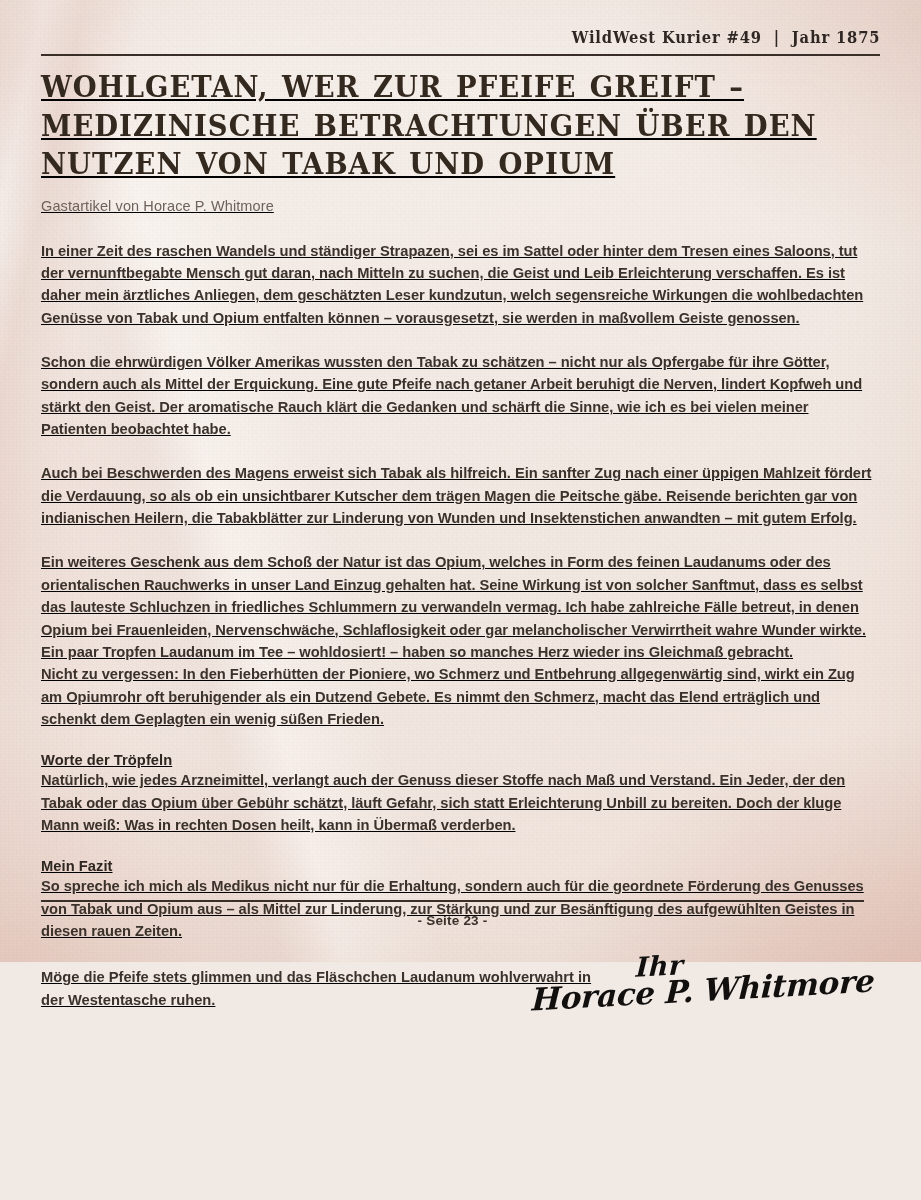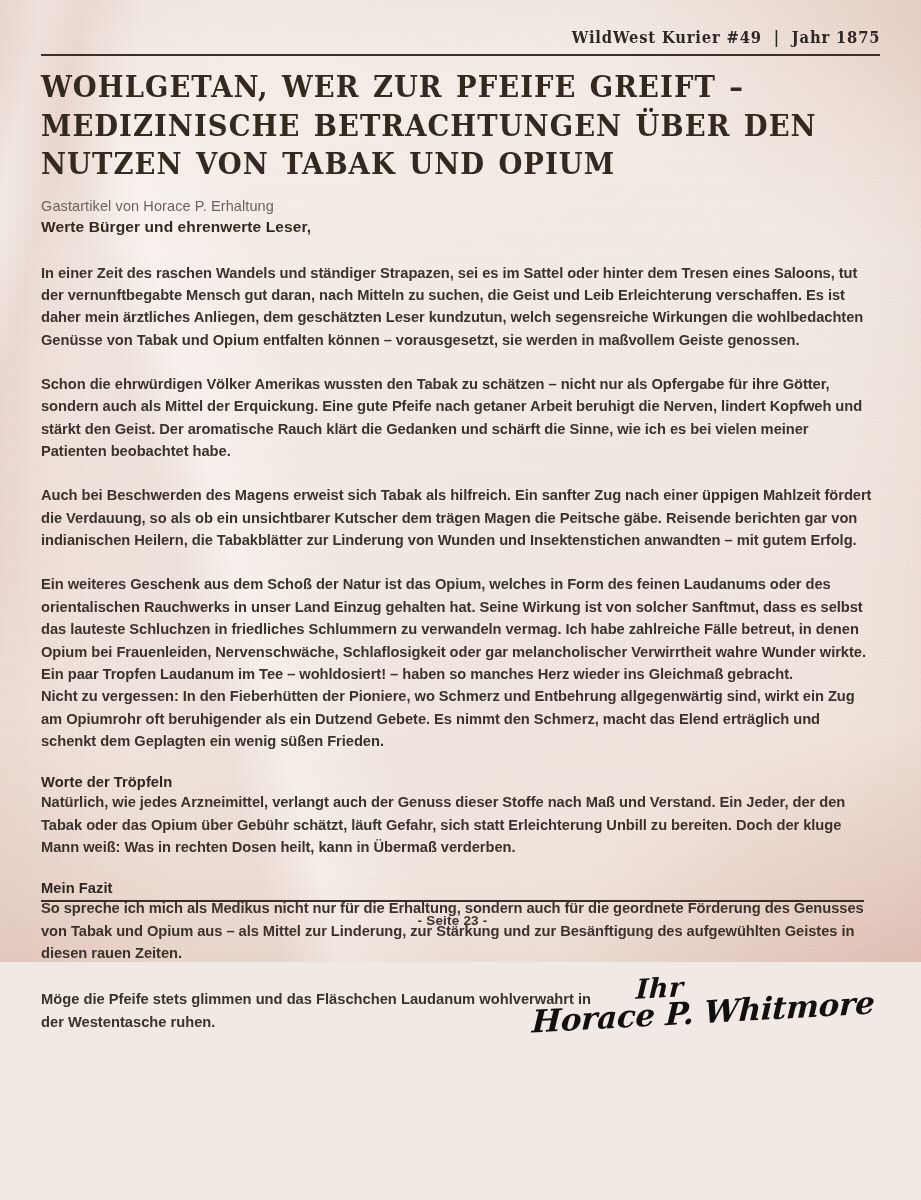--- a/index.html
+++ b/index.html
@@ -28,20 +28,21 @@
       radial-gradient(ellipse 430px 330px at 2% 100%, rgba(226,192,180,0.62) 0%, rgba(226,192,180,0.20) 48%, rgba(226,192,180,0) 76%),
       radial-gradient(ellipse 400px 300px at 101% 2%, rgba(223,190,178,0.50) 0%, rgba(223,190,178,0.16) 50%, rgba(223,190,178,0) 78%),
       radial-gradient(ellipse 330px 260px at -2% 6%, rgba(228,200,190,0.42) 0%, rgba(228,200,190,0) 72%),
       radial-gradient(ellipse 300px 520px at 0% 58%, rgba(236,213,205,0.55) 0%, rgba(236,213,205,0) 70%),
       
       linear-gradient(102deg, rgba(255,255,255,0) 0%, rgba(255,255,255,0.55) 4%, rgba(231,210,202,0.45) 7.5%, rgba(255,255,255,0) 13%),
       linear-gradient(255deg, rgba(255,255,255,0) 62%, rgba(255,252,250,0.40) 71%, rgba(228,206,199,0.22) 76%, rgba(255,255,255,0) 84%),
       
       linear-gradient(160deg, #f6f1ec 0%, #f2eae4 45%, #efe2da 100%);
     box-shadow: inset 0 0 90px rgba(198,160,146,0.16);
+    text-decoration: underline;
   }
   
   .grain {
     position: absolute;
     inset: 0;
     pointer-events: none;
     opacity: 0.5;
     background-image:
       repeating-linear-gradient(0deg, rgba(150,110,95,0.035) 0px, rgba(150,110,95,0.035) 1px, rgba(255,255,255,0) 1px, rgba(255,255,255,0) 3px),
       repeating-linear-gradient(90deg, rgba(150,110,95,0.028) 0px, rgba(150,110,95,0.028) 1px, rgba(255,255,255,0) 1px, rgba(255,255,255,0) 4px),
@@ -210,22 +211,21 @@
 
   <div class="content">
 
     <div class="masthead">
       <span class="masthead-text">WildWest Kurier #49  |  Jahr 1875</span>
     </div>
     <hr class="rule-top">
 
     <h1 class="headline">WOHLGETAN, WER ZUR PFEIFE GREIFT – MEDIZINISCHE BETRACHTUNGEN ÜBER DEN NUTZEN VON TABAK UND OPIUM</h1>
 
-    <div class="byline">Gastartikel von Horace P. Erhaltung</div>
-    <div class="salutation">Werte Bürger und ehrenwerte Leser,</div>
+    <div class="byline">Gastartikel von Horace P. Whitmore</div>
 
     <div class="body-block">
 
       <p class="para">In einer Zeit des raschen Wandels und ständiger Strapazen, sei es im Sattel oder hinter dem Tresen eines Saloons, tut der vernunftbegabte Mensch gut daran, nach Mitteln zu suchen, die Geist und Leib Erleichterung verschaffen. Es ist daher mein ärztliches Anliegen, dem geschätzten Leser kundzutun, welch segensreiche Wirkungen die wohlbedachten Genüsse von Tabak und Opium entfalten können – vorausgesetzt, sie werden in maßvollem Geiste genossen.</p>
 
       <div class="section">
         <p class="para tight">Schon die ehrwürdigen Völker Amerikas wussten den Tabak zu schätzen – nicht nur als Opfergabe für ihre Götter, sondern auch als Mittel der Erquickung. Eine gute Pfeife nach getaner Arbeit beruhigt die Nerven, lindert Kopfweh und stärkt den Geist. Der aromatische Rauch klärt die Gedanken und schärft die Sinne, wie ich es bei vielen meiner Patienten beobachtet habe.</p>
       </div>
       <div class="section">
         <p class="para tight">Auch bei Beschwerden des Magens erweist sich Tabak als hilfreich. Ein sanfter Zug nach einer üppigen Mahlzeit fördert die Verdauung, so als ob ein unsichtbarer Kutscher dem trägen Magen die Peitsche gäbe. Reisende berichten gar von indianischen Heilern, die Tabakblätter zur Linderung von Wunden und Insektenstichen anwandten – mit gutem Erfolg.</p>

